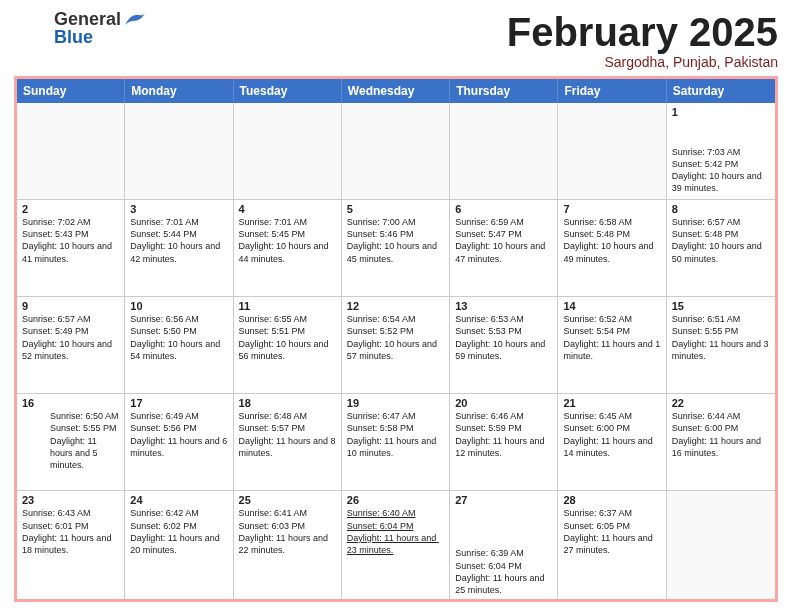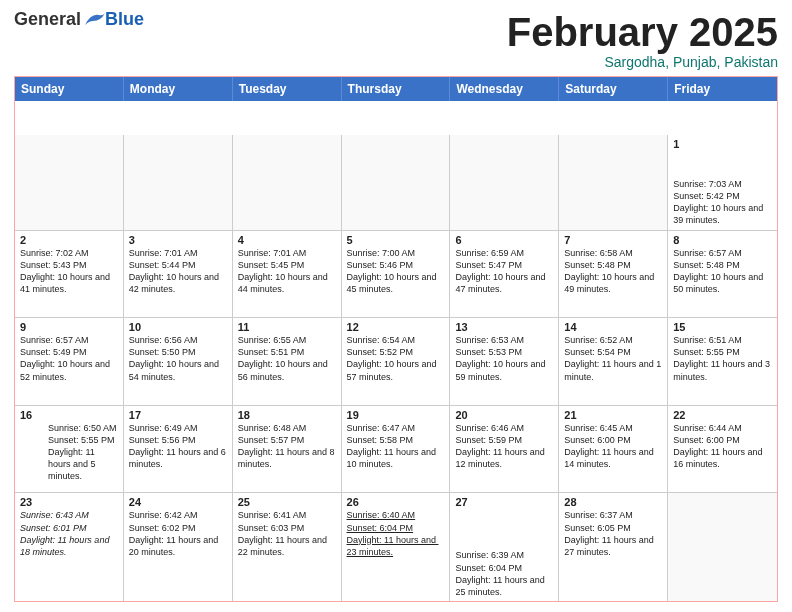--- a/index.html
+++ b/index.html
@@ -18,22 +18,23 @@
       flex-direction: column;
     }
     .header {
       display: flex;
       justify-content: space-between;
       align-items: flex-start;
       margin-bottom: 6px;
     }
     .logo {
       display: flex;
-      flex-direction: row;
+      flex-direction: column;
       align-items: flex-start;
+      margin-left: 40px;
     }
     .logo-text {
       font-size: 18px;
       font-weight: bold;
       line-height: 1;
     }
     .logo-general { color: #333; }
     .logo-blue { color: #1a5fb4; }
     .logo-icon {
       width: 22px;
@@ -48,28 +49,27 @@
       text-align: right;
     }
     .month-title {
       font-size: 40px;
       font-weight: bold;
       color: #222;
       line-height: 1.1;
     }
     .location {
       font-size: 14px;
-      color: #0f766e;
+      color: #7f1d1d;
     }
     .calendar {
       flex: 1;
       display: flex;
       flex-direction: column;
-      border: 1px solid #fca5a5;
-      gap: 34px;
+      border: 3px solid #fca5a5;
     }
     .cal-header {
       display: grid;
       grid-template-columns: repeat(7, 1fr);
       background: #3a72c8;
     }
     .cal-header-cell {
       color: #fff;
       font-weight: bold;
       font-size: 12px;
@@ -131,24 +131,24 @@
       <div class="month-title">February 2025</div>
       <div class="location">Sargodha, Punjab, Pakistan</div>
     </div>
   </div>
 
   <div class="calendar">
     <div class="cal-header">
     <div class="cal-header-cell">Sunday</div>
         <div class="cal-header-cell">Monday</div>
         <div class="cal-header-cell">Tuesday</div>
+        <div class="cal-header-cell">Wednesday</div>
         <div class="cal-header-cell">Thursday</div>
-        <div class="cal-header-cell">Wednesday</div>
+        <div class="cal-header-cell">Friday</div>
         <div class="cal-header-cell">Saturday</div>
-        <div class="cal-header-cell">Friday</div>
       </div>
     <div class="cal-body">
     <div class="cal-row">
           <div class="cal-cell empty"></div>
           <div class="cal-cell empty"></div>
           <div class="cal-cell empty"></div>
           <div class="cal-cell empty"></div>
           <div class="cal-cell empty"></div>
           <div class="cal-cell empty"></div>
           <div class="cal-cell">
@@ -286,21 +286,21 @@
           <div class="cal-cell">
             <span class="day-num">22</span>
             <div class="cell-text" style="white-space: pre-wrap;">Sunrise: 6:44 AM
 Sunset: 6:00 PM
 Daylight: 11 hours and 16 minutes.</div>
           </div>
         </div>
         <div class="cal-row">
           <div class="cal-cell">
             <span class="day-num">23</span>
-            <div class="cell-text" style="white-space: pre-wrap; font-style: italic;">Sunrise: 6:43 AM
+            <div class="cell-text" style="white-space: pre-wrap;">Sunrise: 6:43 AM
 Sunset: 6:01 PM
 Daylight: 11 hours and 18 minutes.</div>
           </div>
           <div class="cal-cell">
             <span class="day-num">24</span>
             <div class="cell-text" style="white-space: pre-wrap;">Sunrise: 6:42 AM
 Sunset: 6:02 PM
 Daylight: 11 hours and 20 minutes.</div>
           </div>
           <div class="cal-cell">

